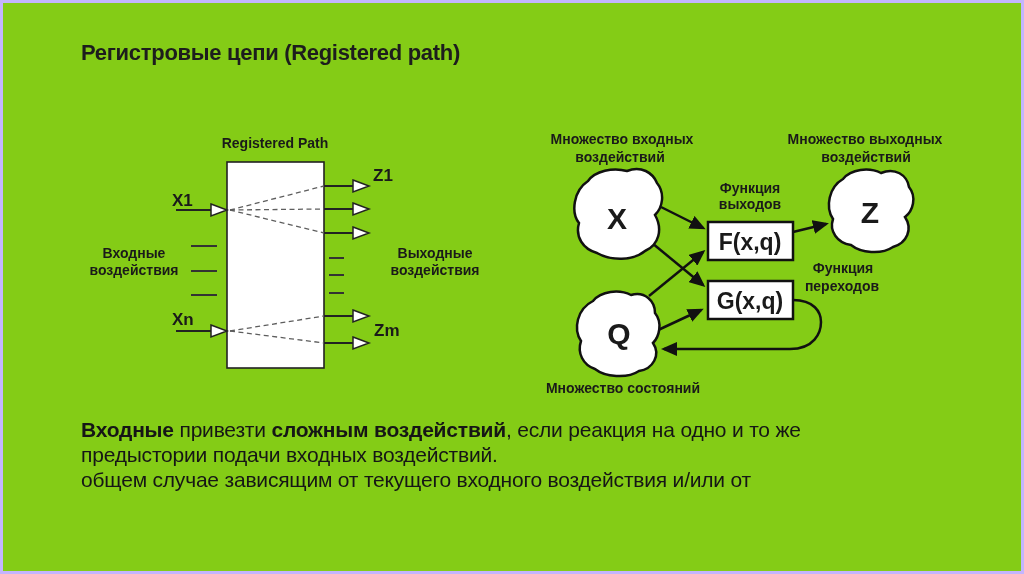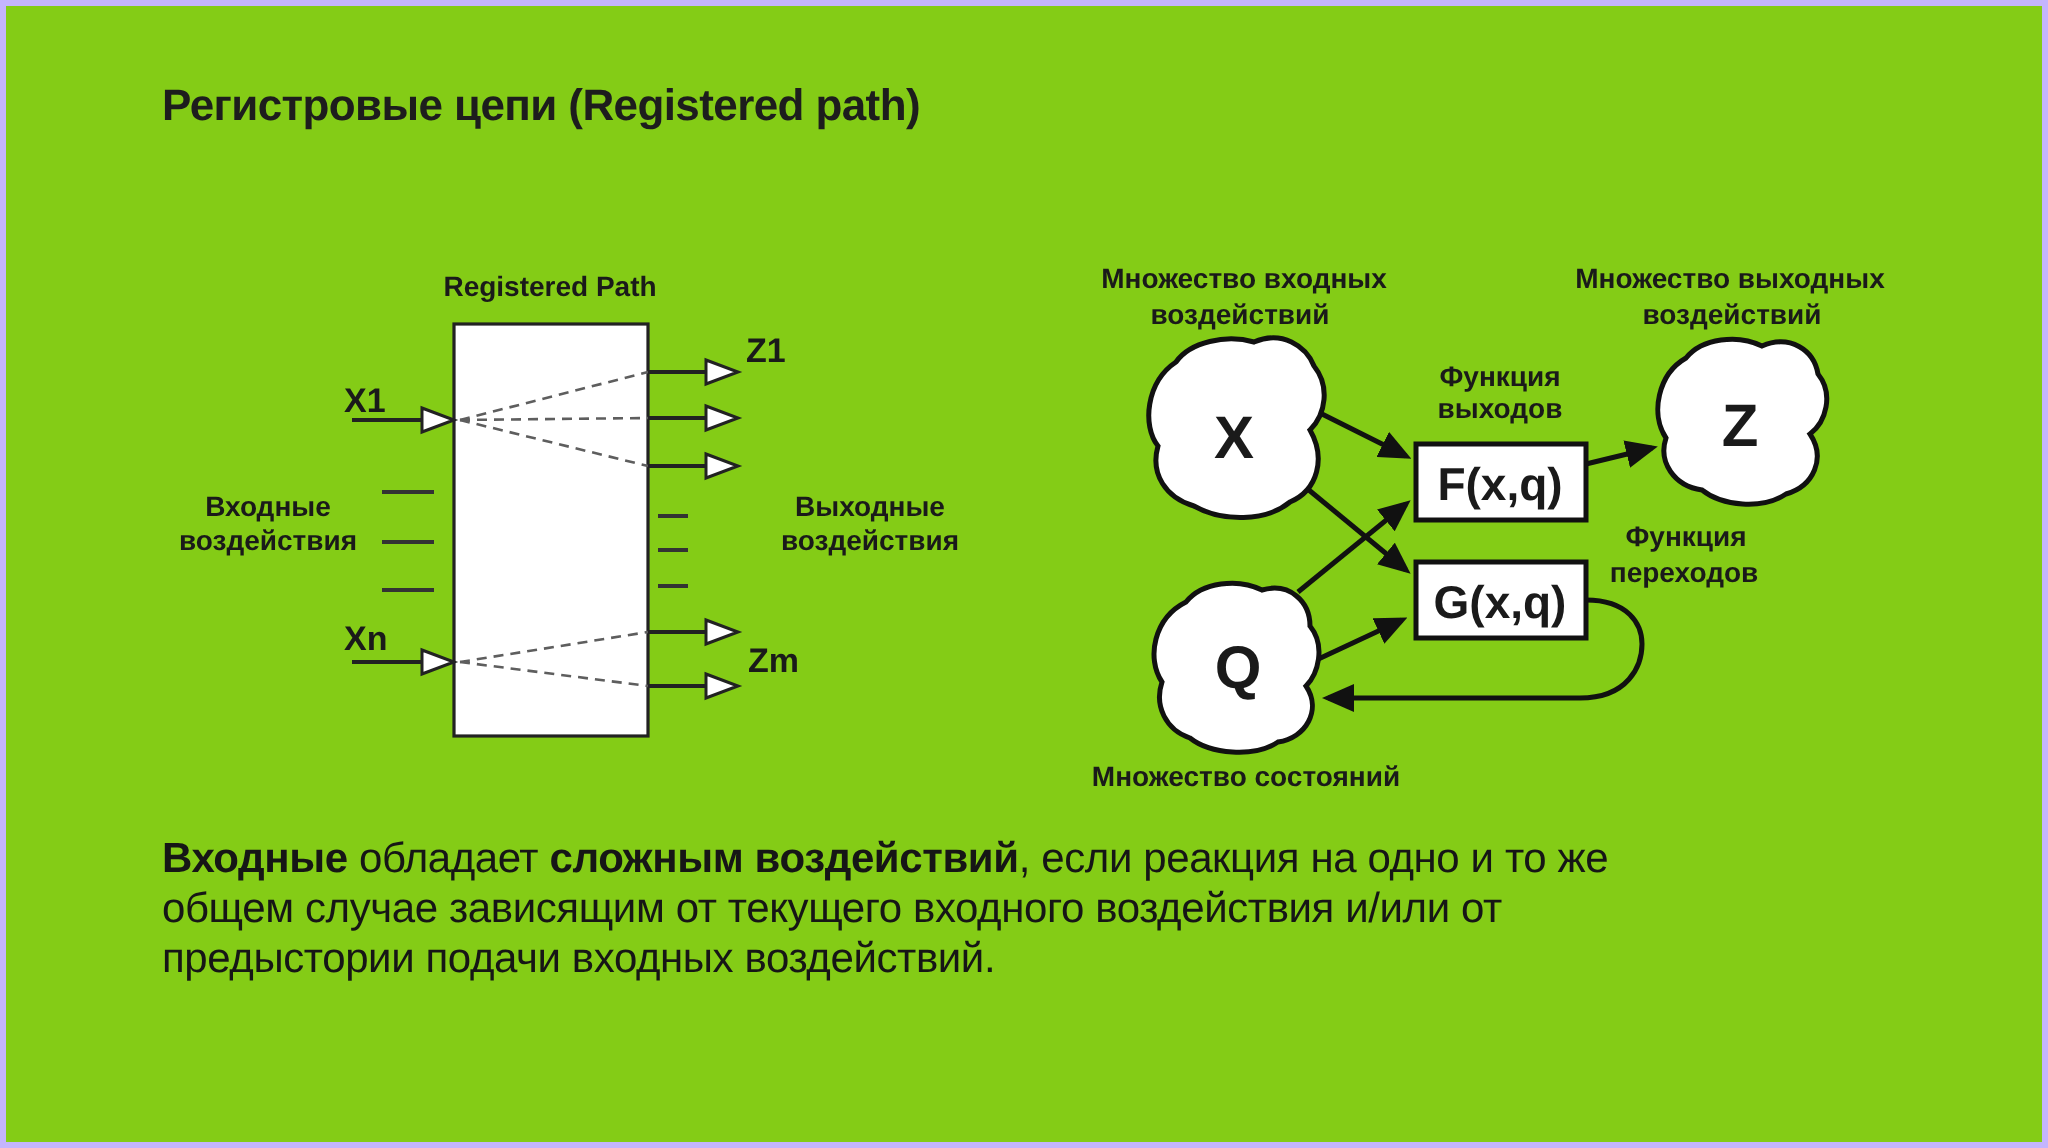--- a/index.html
+++ b/index.html
@@ -164,19 +164,19 @@
       <text class="lbl23" text-anchor="middle" x="217" y="188">G(x,q)</text>
       <text class="lbl14" text-anchor="middle" x="310" y="152">Функция</text>
       <text class="lbl14" text-anchor="middle" x="309" y="170">переходов</text>
     </g>
 
     <text class="lbl14" text-anchor="middle" x="90" y="272">Множество состояний</text>
   </svg>
 
   <div class="body-text">
     <div class="body-line">
-      <span class="b">Входные</span><span> обладает </span><span class="b">сложным воздействий</span><span>, если реакция на одно и то же</span>
+      <span class="b">Входные</span><span> привезти </span><span class="b">сложным воздействий</span><span>, если реакция на одно и то же</span>
     </div>
+    <div class="body-line">предыстории подачи входных воздействий.</div>
     <div class="body-line">общем случае зависящим от текущего входного воздействия и/или от</div>
-    <div class="body-line">предыстории подачи входных воздействий.</div>
   </div>
 
 </div>
 
 </body></html>

